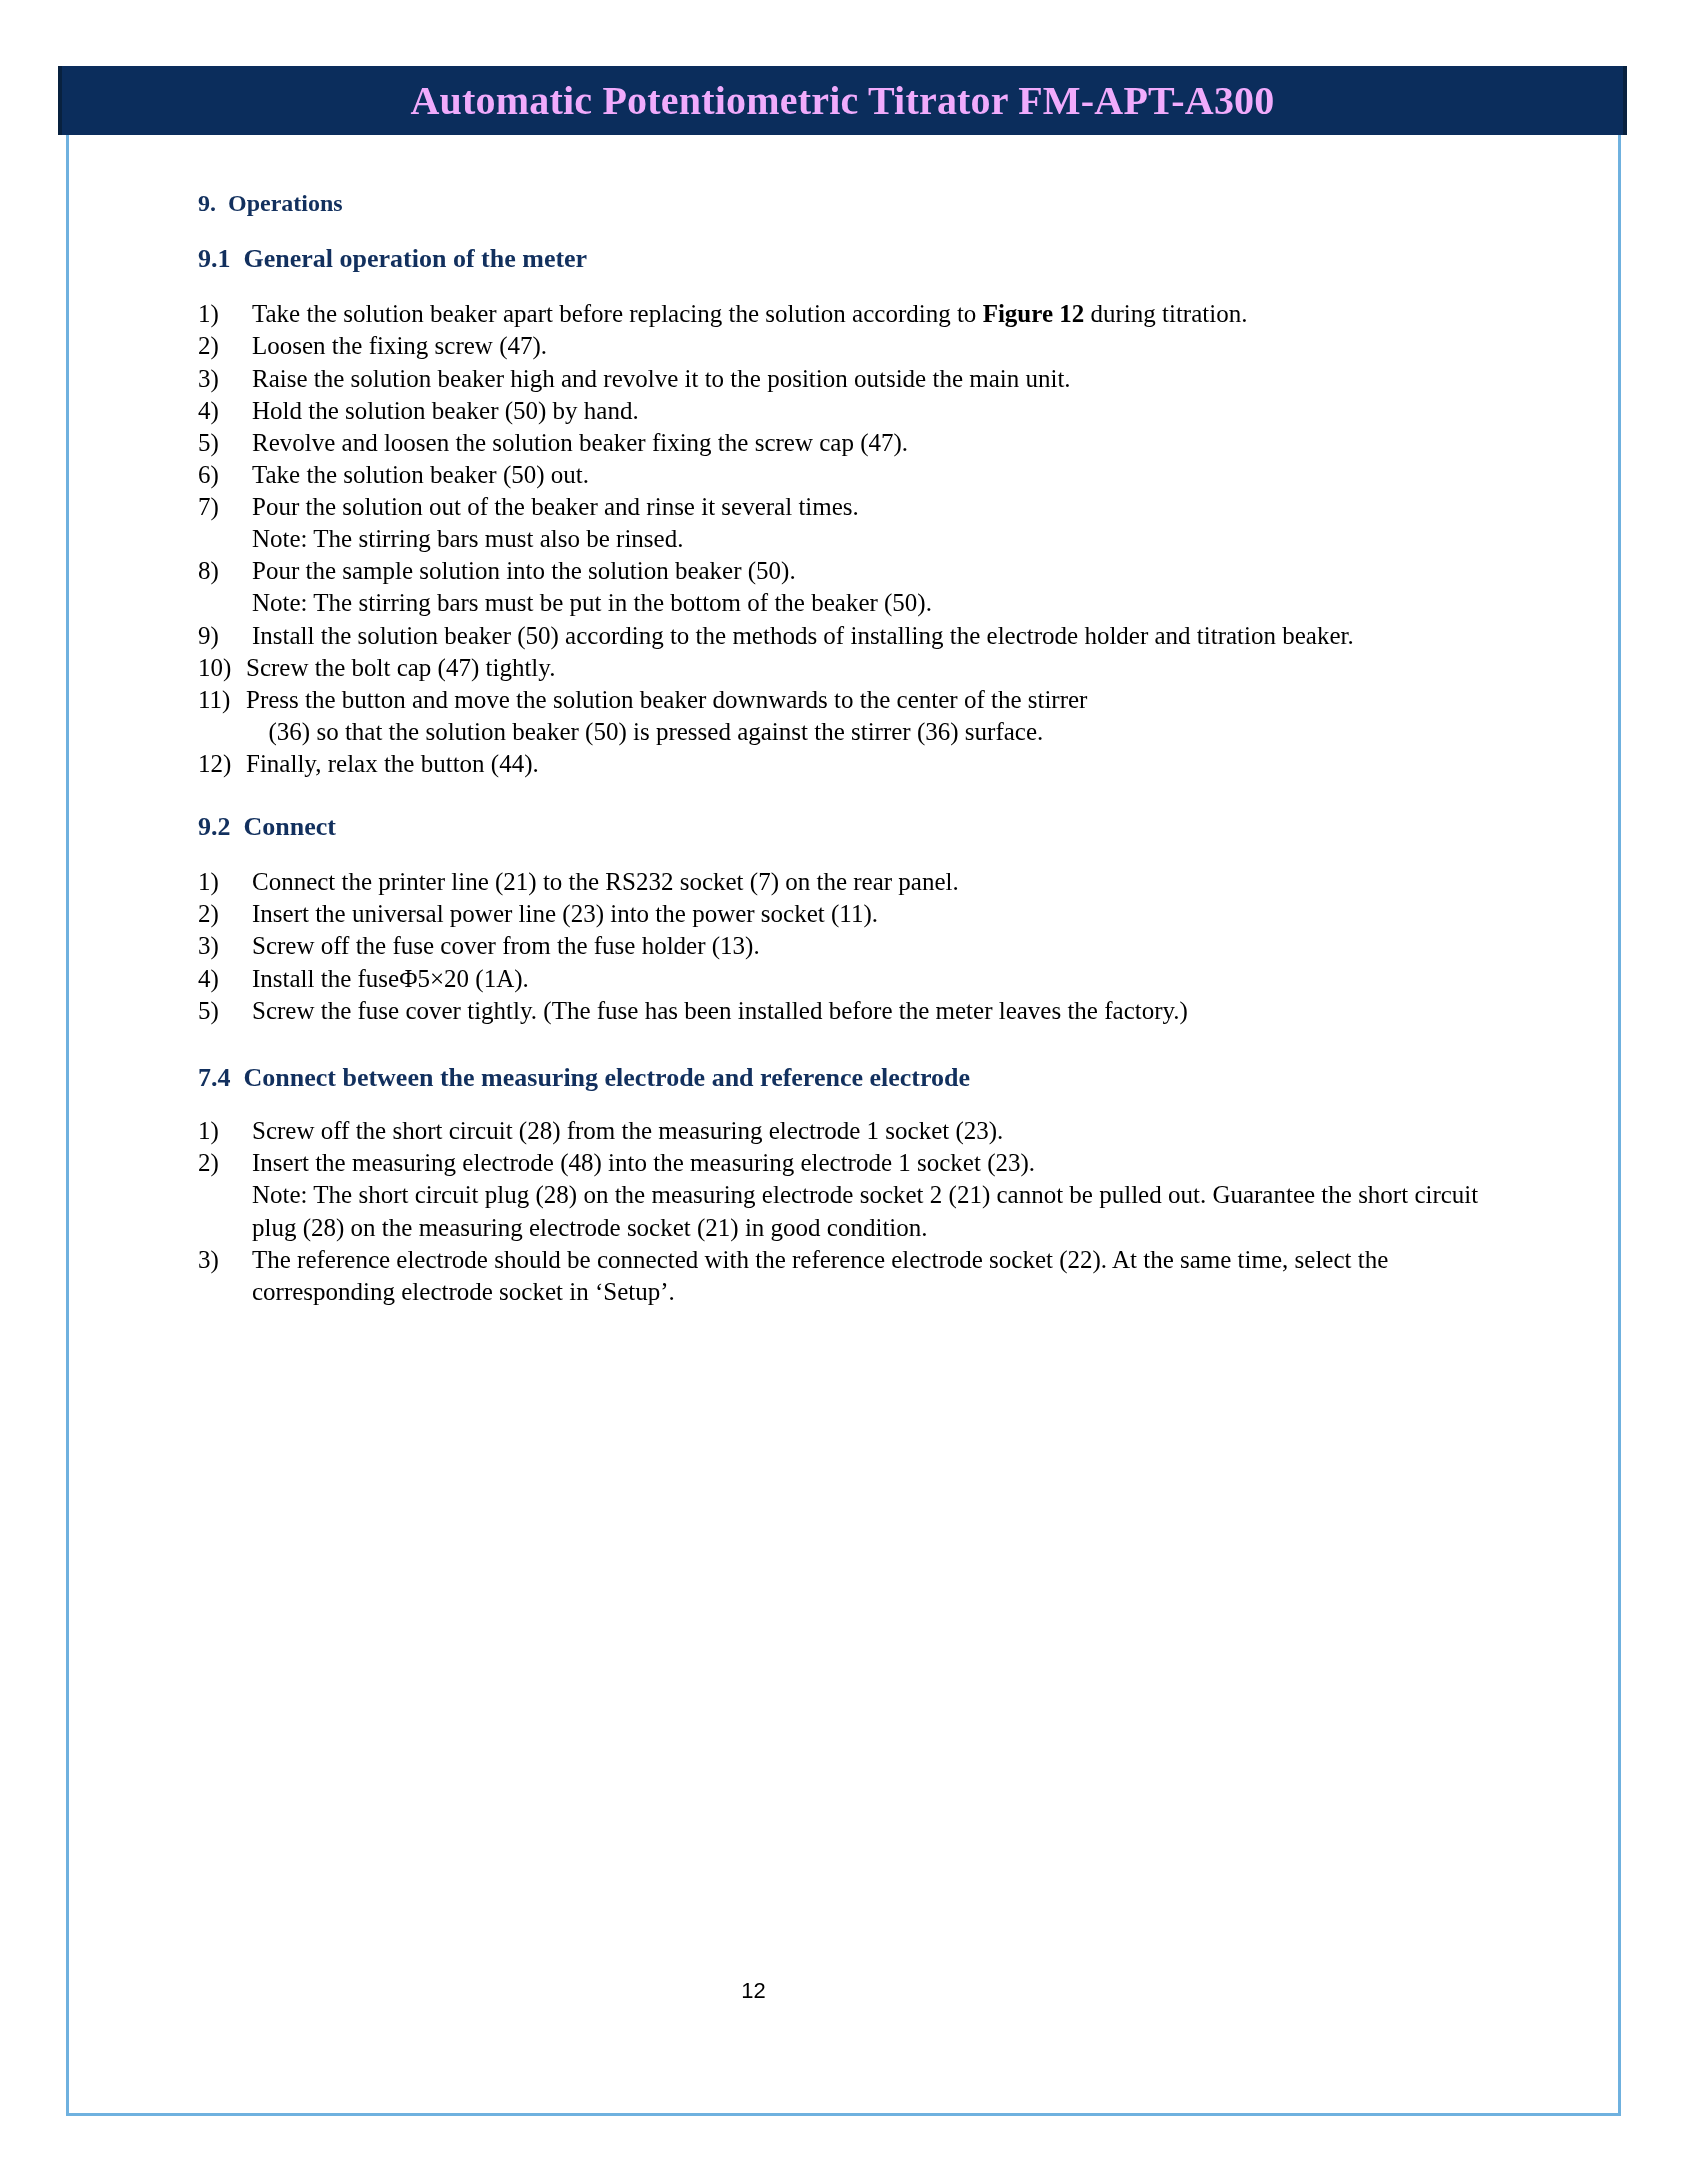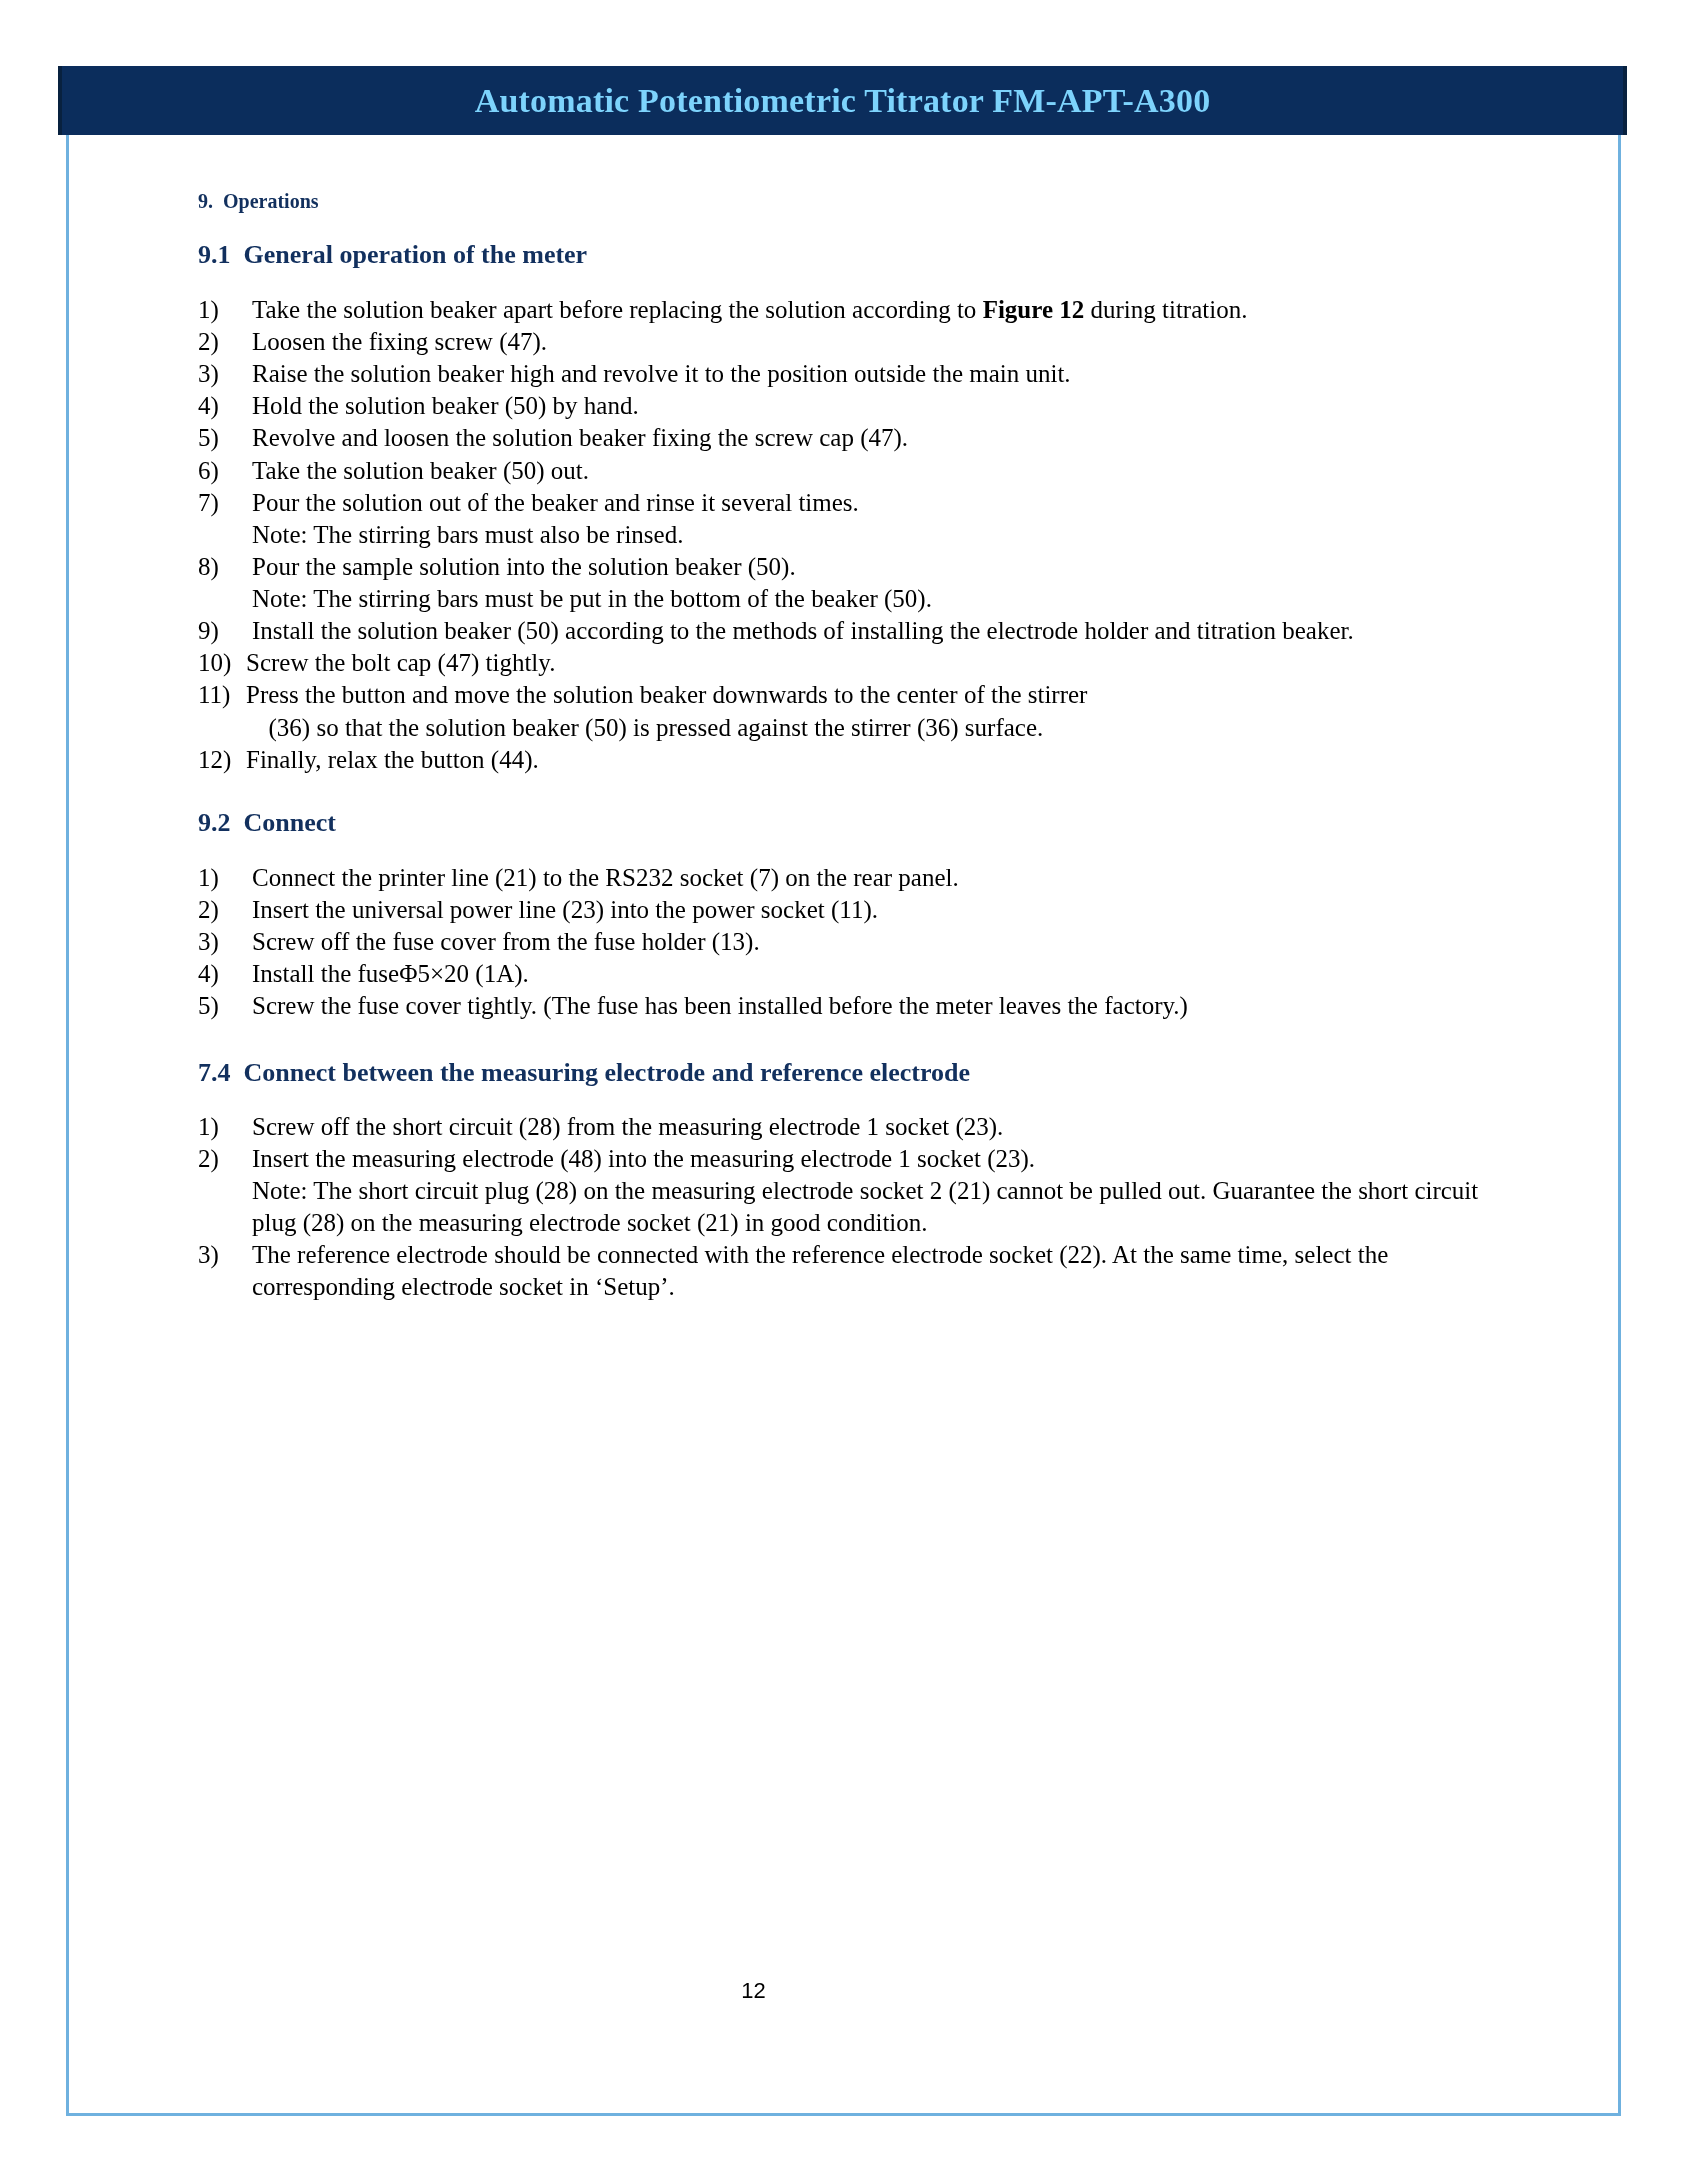--- a/index.html
+++ b/index.html
@@ -45,42 +45,42 @@
     background: #0B2D5C;
     border-left: 4px solid #08213F;
     border-right: 4px solid #08213F;
     box-sizing: border-box;
     display: flex;
     align-items: center;
     justify-content: center;
     z-index: 4;
   }
   #header-title {
-    color: #7dd3fc;
+    color: #f0abfc;
     font-family: "Liberation Serif", "DejaVu Serif", serif;
     font-weight: bold;
-    font-size: 34px;
+    font-size: 40px;
     letter-spacing: 0.2px;
     white-space: nowrap;
   }
 
   
   #content {
     position: absolute;
     left: 198px;
     top: 183px;
     width: 1287px;
     z-index: 2;
   }
 
   
   .h1 {
     color: #12305E;
     font-weight: bold;
-    font-size: 20px;
+    font-size: 24px;
     line-height: 1.12;
     margin: 0 0 0 0;
     white-space: pre;
   }
   .h1-wrap { padding-top: 6.6px; padding-bottom: 28px; }
 
   .h2 {
     color: #12305E;
     font-weight: bold;
     font-size: 26px;

